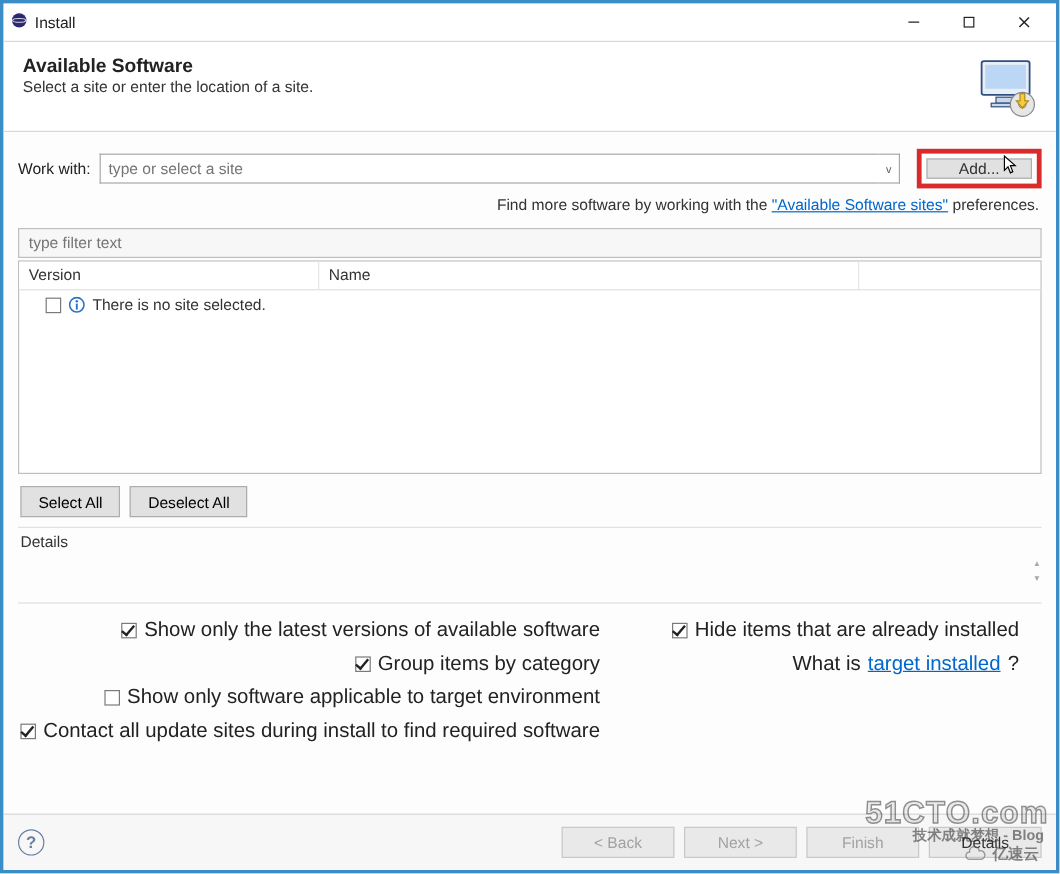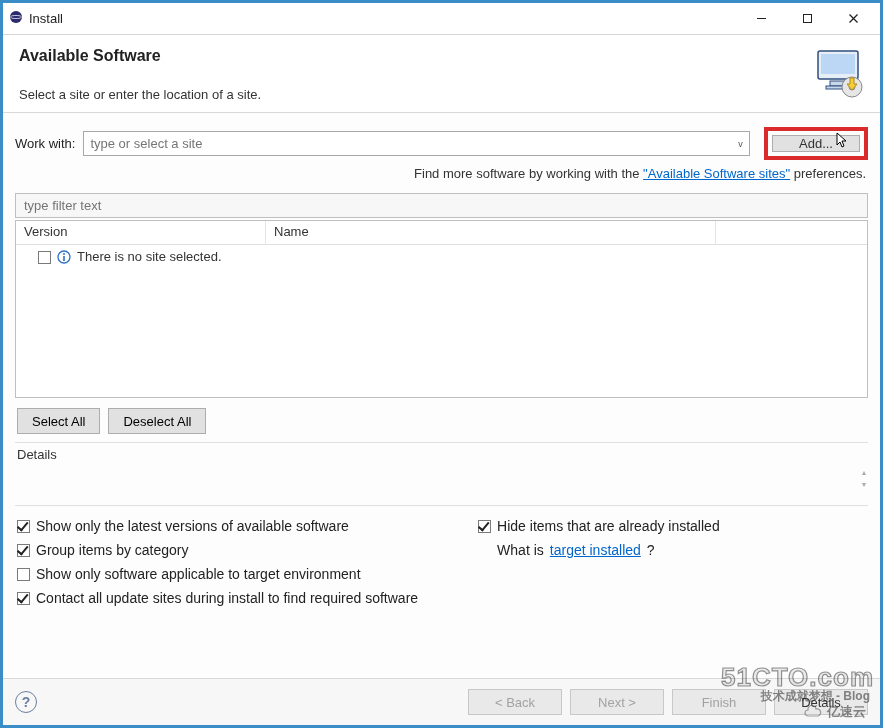--- a/index.html
+++ b/index.html
@@ -36,21 +36,21 @@
     color: #222;
   }
   .win-btn svg { width: 11px; height: 11px; }
   
   .header-band {
     background: #fff;
     padding: 12px 16px 10px 16px;
     border-bottom: 1px solid #d8d8d8;
     display: flex; align-items: flex-start; justify-content: space-between;
   }
-  .header-left { display: flex; flex-direction: column; gap: 22px; }
+  .header-left { display: flex; flex-direction: column; gap: 0; }
   .header-title { font-size: 16px; font-weight: 600; color: #222; }
   .header-sub { font-size: 13px; color: #333; }
   .header-icon { width: 52px; height: 52px; position: relative; }
 
   
   .body {
     flex: 1;
     background: #fdfdfd;
     display: flex; flex-direction: column;
     padding: 0 12px;
@@ -182,21 +182,21 @@
   .details-box .spinner {
     position: absolute; right: 2px; top: 6px;
     display: flex; flex-direction: column; gap: 6px;
   }
   .spinner span { font-size: 8px; color: #aaa; line-height: 6px; }
 
   .options { padding: 10px 2px 6px 2px; display: flex; gap: 60px; }
   .opt-col { display: flex; flex-direction: column; gap: 8px; }
   .opt {
     display: flex; align-items: center; gap: 6px;
-    font-size: 14px; color: #222;
+    font-size: 17px; color: #222; justify-content: flex-end;
   }
   .cbx {
     width: 13px; height: 13px;
     border: 1px solid #7a7a7a;
     background: #fff;
     display: inline-flex; align-items: center; justify-content: center;
   }
   .cbx.checked::after {
     content: "";
     width: 9px; height: 4px;

